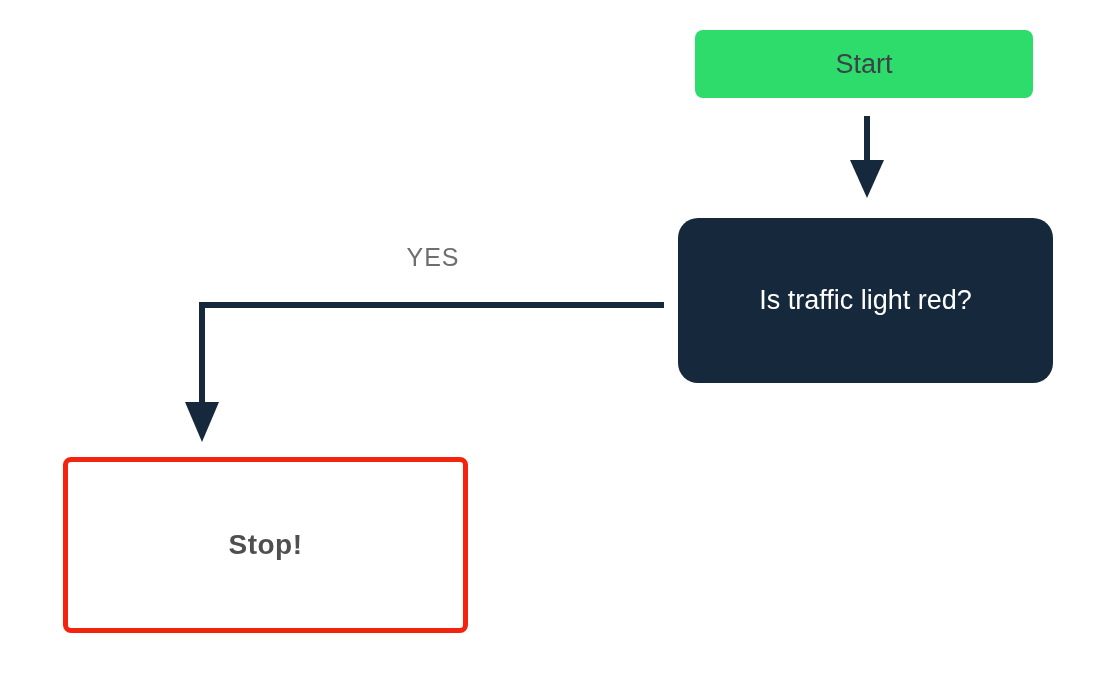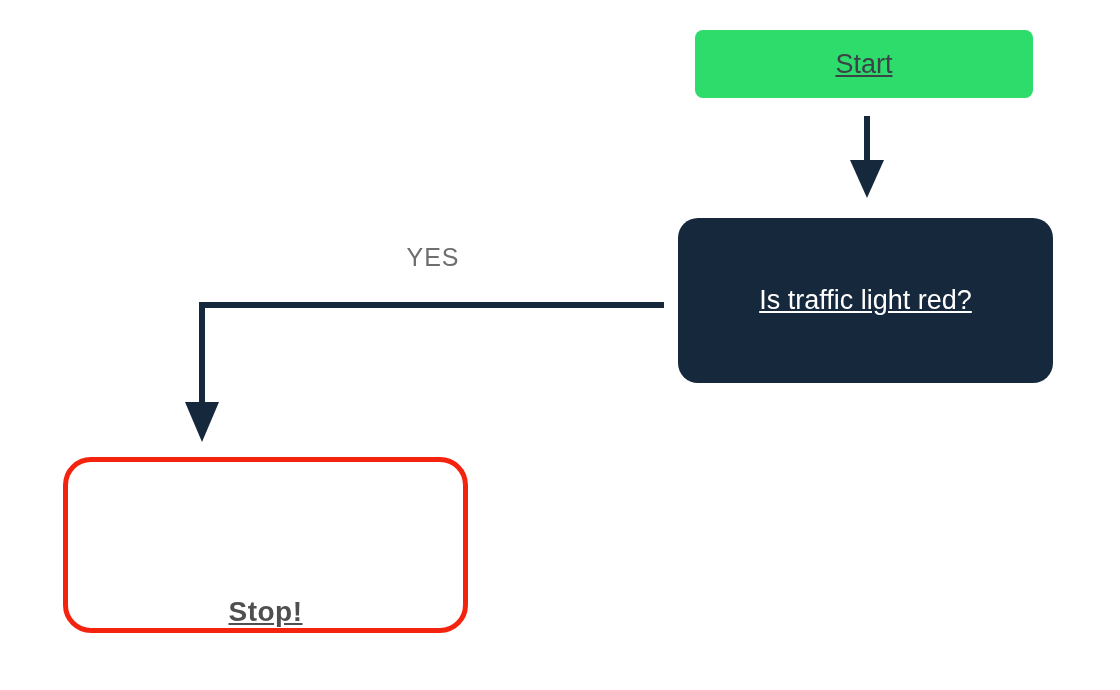--- a/index.html
+++ b/index.html
@@ -21,21 +21,20 @@
     background: var(--background);
     font-family: "Liberation Sans", sans-serif;
     overflow: hidden;
   }
   .node {
     position: absolute;
     display: flex;
     align-items: center;
     justify-content: center;
     text-align: center;
-    text-decoration: underline;
   }
   .node-start {
     left: 695px; top: 30px;
     width: 338px; height: 68px;
     background: var(--green);
     border-radius: 8px;
     color: var(--start-text);
     font-size: 27px;
   }
   .node-decision {
@@ -45,26 +44,25 @@
     border-radius: 20px;
     color: var(--node-text-light);
     font-size: 27px;
     text-align: right;
   }
   .node-stop {
     left: 63px; top: 457px;
     width: 405px; height: 176px;
     background: var(--background);
     border: 5px solid var(--red);
-    border-radius: 28px;
+    border-radius: 8px;
     color: var(--stop-text);
     font-size: 28px;
     font-weight: bold;
     letter-spacing: 0.5px;
-    align-items: flex-end;
   }
   .edge {
     position: absolute;
     background: var(--navy);
   }
   .edge-start-decision-v {
     left: 864px; top: 116px;
     width: 6px; height: 50px;
   }
   .edge-decision-stop-h {

